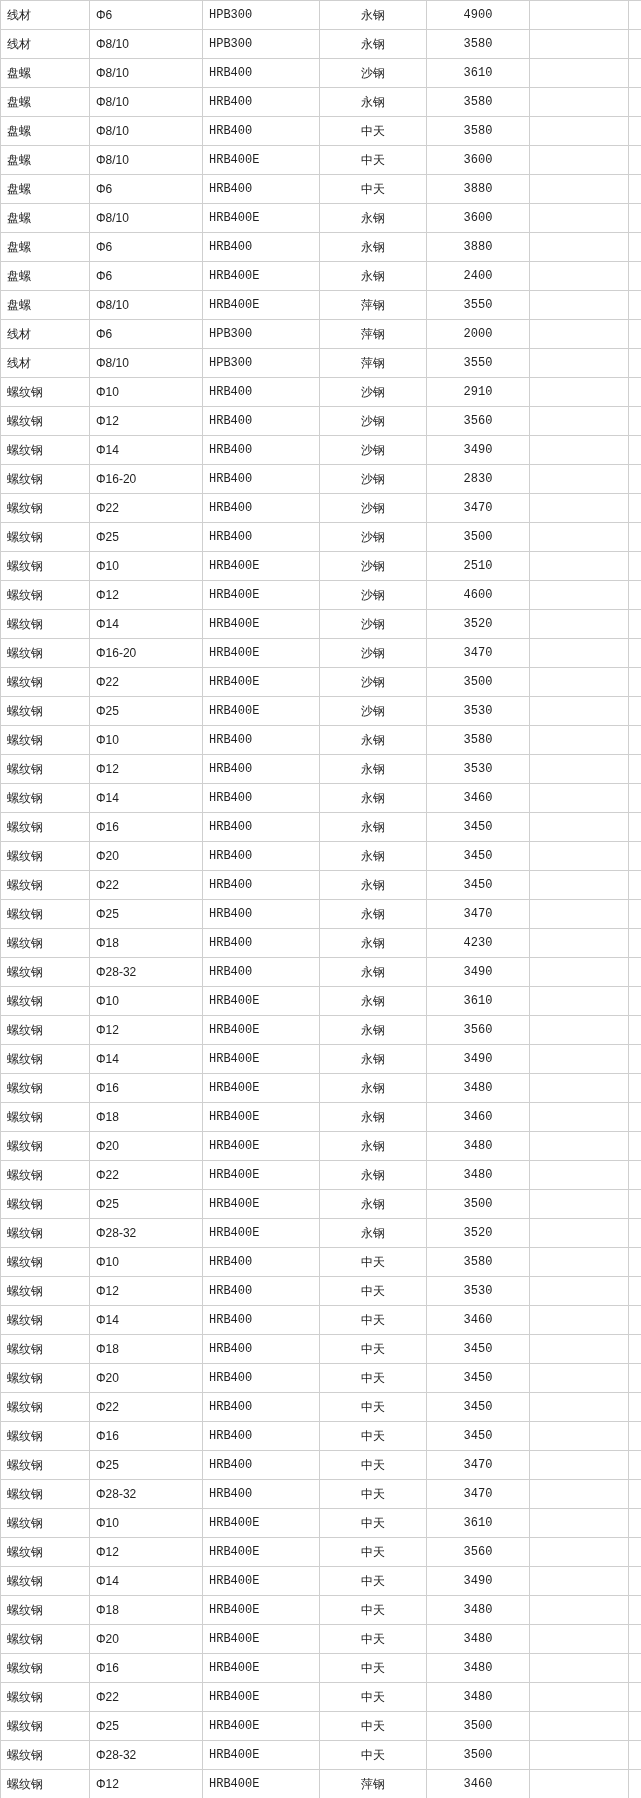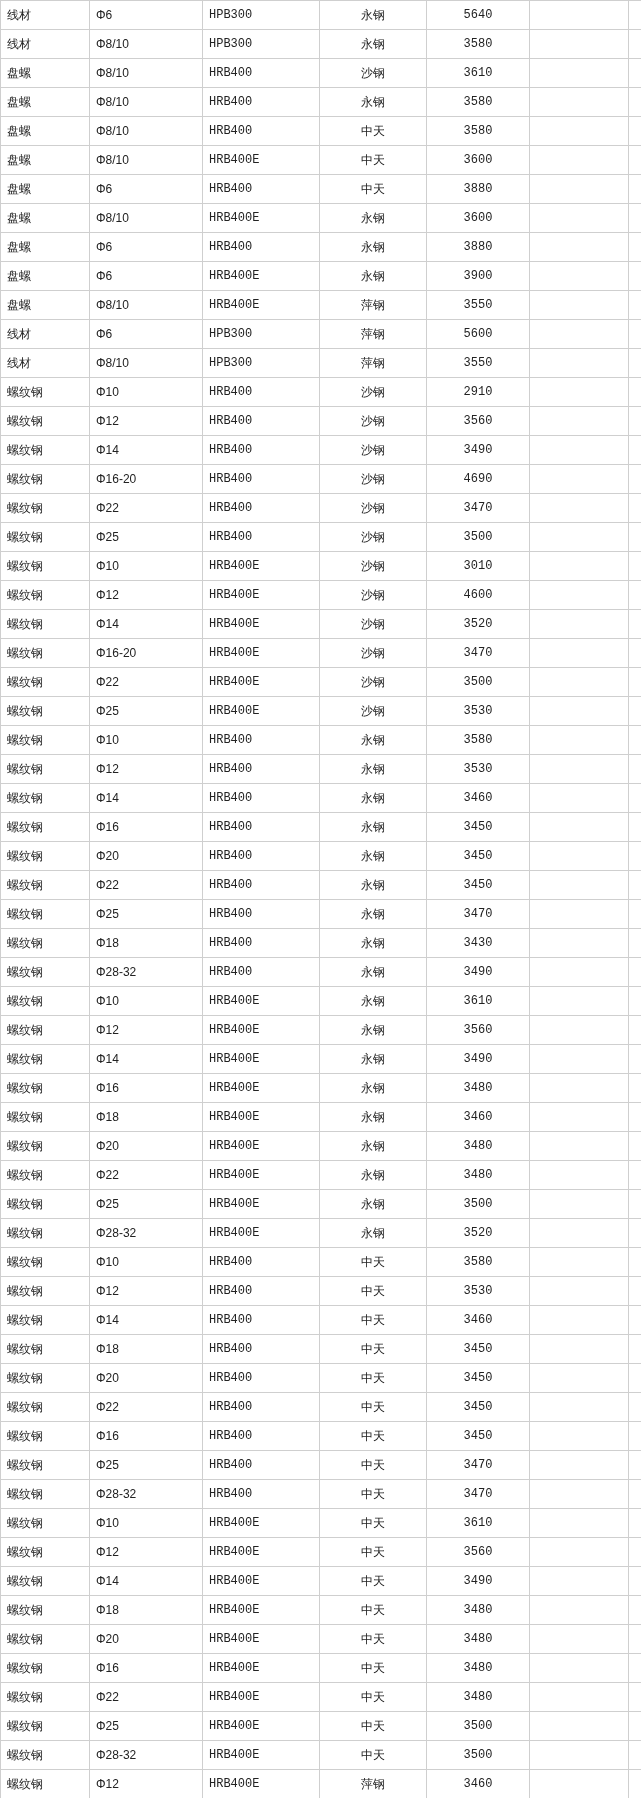--- a/index.html
+++ b/index.html
@@ -36,21 +36,21 @@
 </head>
 <body>
 
 <table class="price-table">
   <tbody>
       <tr>
         <td class="c-name">线材</td>
         <td class="c-spec">Φ6</td>
         <td class="c-grade">HPB300</td>
         <td class="c-mill">永钢</td>
-        <td class="c-price">5640</td>
+        <td class="c-price">4900</td>
         <td class="c-blank"></td>
         <td class="c-std">国标</td>
       </tr>
       <tr>
         <td class="c-name">线材</td>
         <td class="c-spec">Φ8/10</td>
         <td class="c-grade">HPB300</td>
         <td class="c-mill">永钢</td>
         <td class="c-price">3580</td>
         <td class="c-blank"></td>
@@ -117,39 +117,39 @@
         <td class="c-mill">永钢</td>
         <td class="c-price">3880</td>
         <td class="c-blank"></td>
         <td class="c-std">国标</td>
       </tr>
       <tr>
         <td class="c-name">盘螺</td>
         <td class="c-spec">Φ6</td>
         <td class="c-grade">HRB400E</td>
         <td class="c-mill">永钢</td>
-        <td class="c-price">3900</td>
+        <td class="c-price">2400</td>
         <td class="c-blank"></td>
         <td class="c-std">国标</td>
       </tr>
       <tr>
         <td class="c-name">盘螺</td>
         <td class="c-spec">Φ8/10</td>
         <td class="c-grade">HRB400E</td>
         <td class="c-mill">萍钢</td>
         <td class="c-price">3550</td>
         <td class="c-blank"></td>
         <td class="c-std">国标</td>
       </tr>
       <tr>
         <td class="c-name">线材</td>
         <td class="c-spec">Φ6</td>
         <td class="c-grade">HPB300</td>
         <td class="c-mill">萍钢</td>
-        <td class="c-price">5600</td>
+        <td class="c-price">2000</td>
         <td class="c-blank"></td>
         <td class="c-std">国标</td>
       </tr>
       <tr>
         <td class="c-name">线材</td>
         <td class="c-spec">Φ8/10</td>
         <td class="c-grade">HPB300</td>
         <td class="c-mill">萍钢</td>
         <td class="c-price">3550</td>
         <td class="c-blank"></td>
@@ -180,21 +180,21 @@
         <td class="c-mill">沙钢</td>
         <td class="c-price">3490</td>
         <td class="c-blank"></td>
         <td class="c-std">国标</td>
       </tr>
       <tr>
         <td class="c-name">螺纹钢</td>
         <td class="c-spec">Φ16-20</td>
         <td class="c-grade">HRB400</td>
         <td class="c-mill">沙钢</td>
-        <td class="c-price">4690</td>
+        <td class="c-price">2830</td>
         <td class="c-blank"></td>
         <td class="c-std">国标</td>
       </tr>
       <tr>
         <td class="c-name">螺纹钢</td>
         <td class="c-spec">Φ22</td>
         <td class="c-grade">HRB400</td>
         <td class="c-mill">沙钢</td>
         <td class="c-price">3470</td>
         <td class="c-blank"></td>
@@ -207,21 +207,21 @@
         <td class="c-mill">沙钢</td>
         <td class="c-price">3500</td>
         <td class="c-blank"></td>
         <td class="c-std">国标</td>
       </tr>
       <tr>
         <td class="c-name">螺纹钢</td>
         <td class="c-spec">Φ10</td>
         <td class="c-grade">HRB400E</td>
         <td class="c-mill">沙钢</td>
-        <td class="c-price">3010</td>
+        <td class="c-price">2510</td>
         <td class="c-blank"></td>
         <td class="c-std">国标</td>
       </tr>
       <tr>
         <td class="c-name">螺纹钢</td>
         <td class="c-spec">Φ12</td>
         <td class="c-grade">HRB400E</td>
         <td class="c-mill">沙钢</td>
         <td class="c-price">4600</td>
         <td class="c-blank"></td>
@@ -324,21 +324,21 @@
         <td class="c-mill">永钢</td>
         <td class="c-price">3470</td>
         <td class="c-blank"></td>
         <td class="c-std">国标</td>
       </tr>
       <tr>
         <td class="c-name">螺纹钢</td>
         <td class="c-spec">Φ18</td>
         <td class="c-grade">HRB400</td>
         <td class="c-mill">永钢</td>
-        <td class="c-price">3430</td>
+        <td class="c-price">4230</td>
         <td class="c-blank"></td>
         <td class="c-std">国标</td>
       </tr>
       <tr>
         <td class="c-name">螺纹钢</td>
         <td class="c-spec">Φ28-32</td>
         <td class="c-grade">HRB400</td>
         <td class="c-mill">永钢</td>
         <td class="c-price">3490</td>
         <td class="c-blank"></td>

